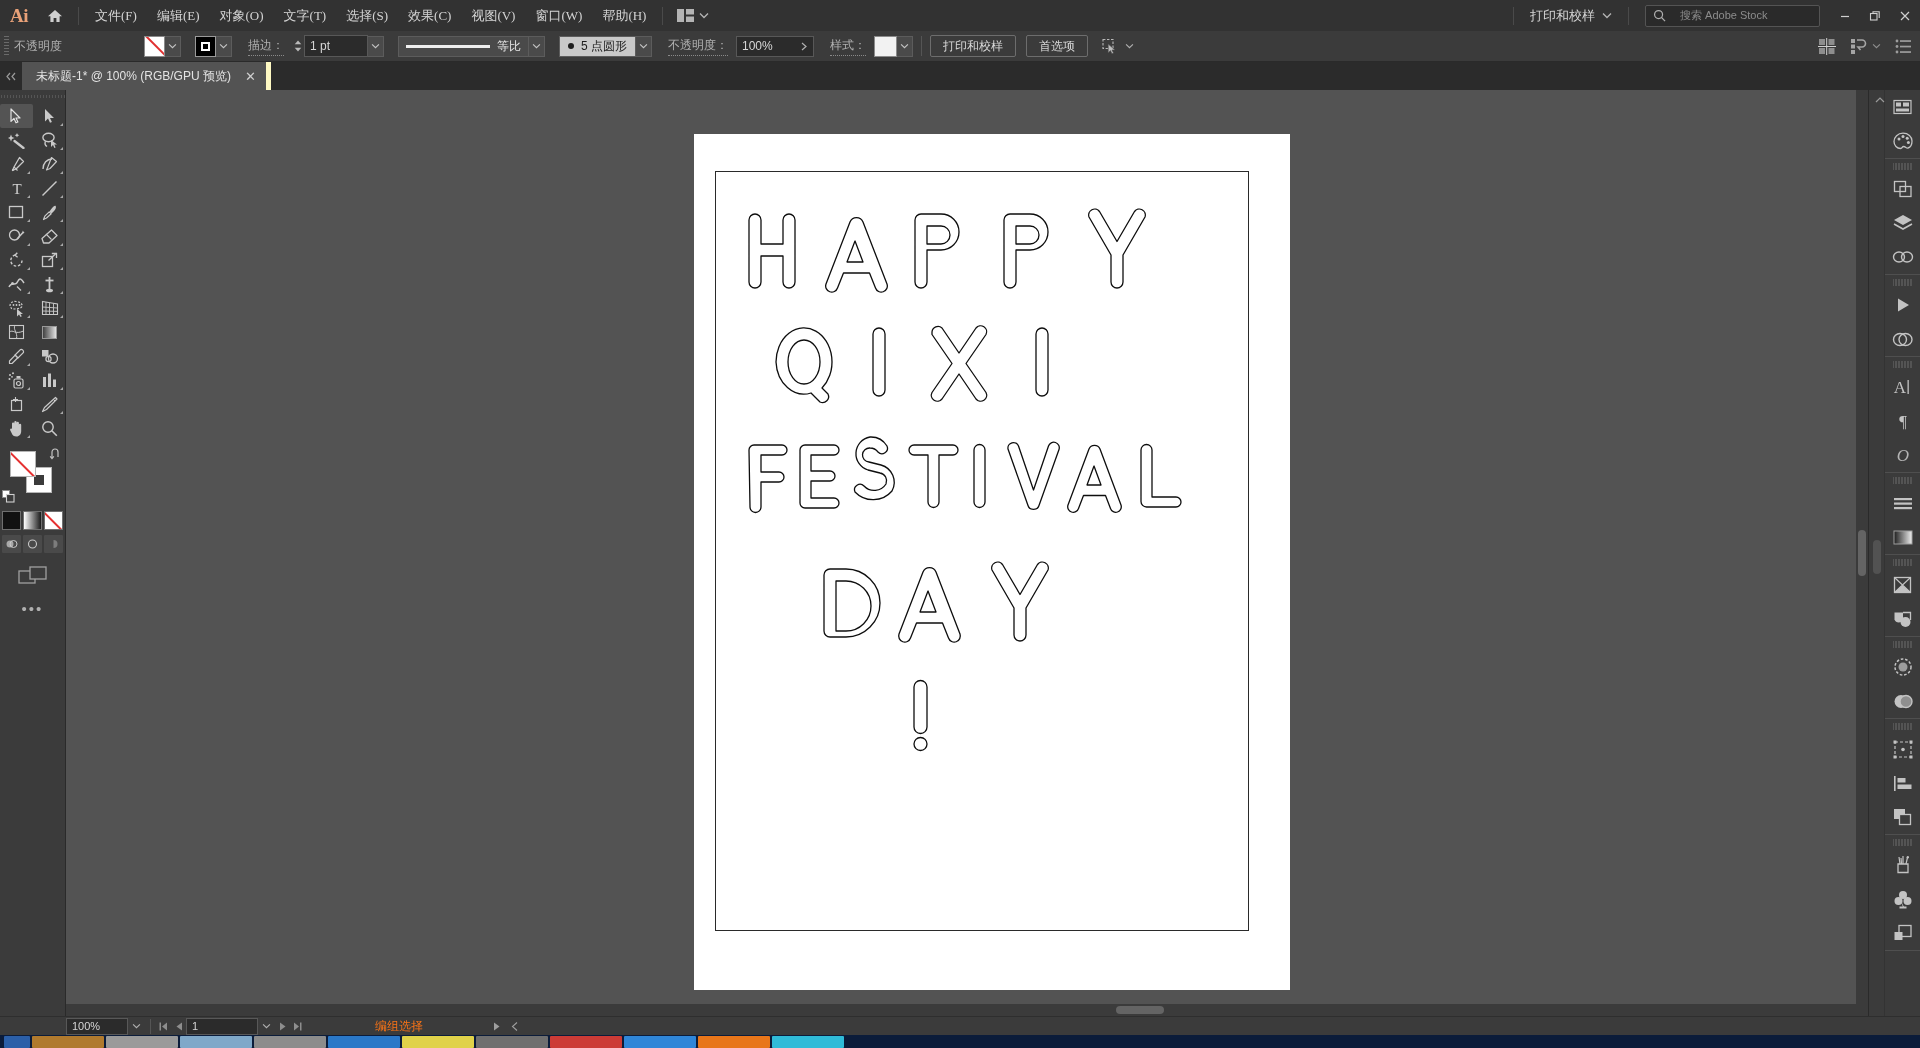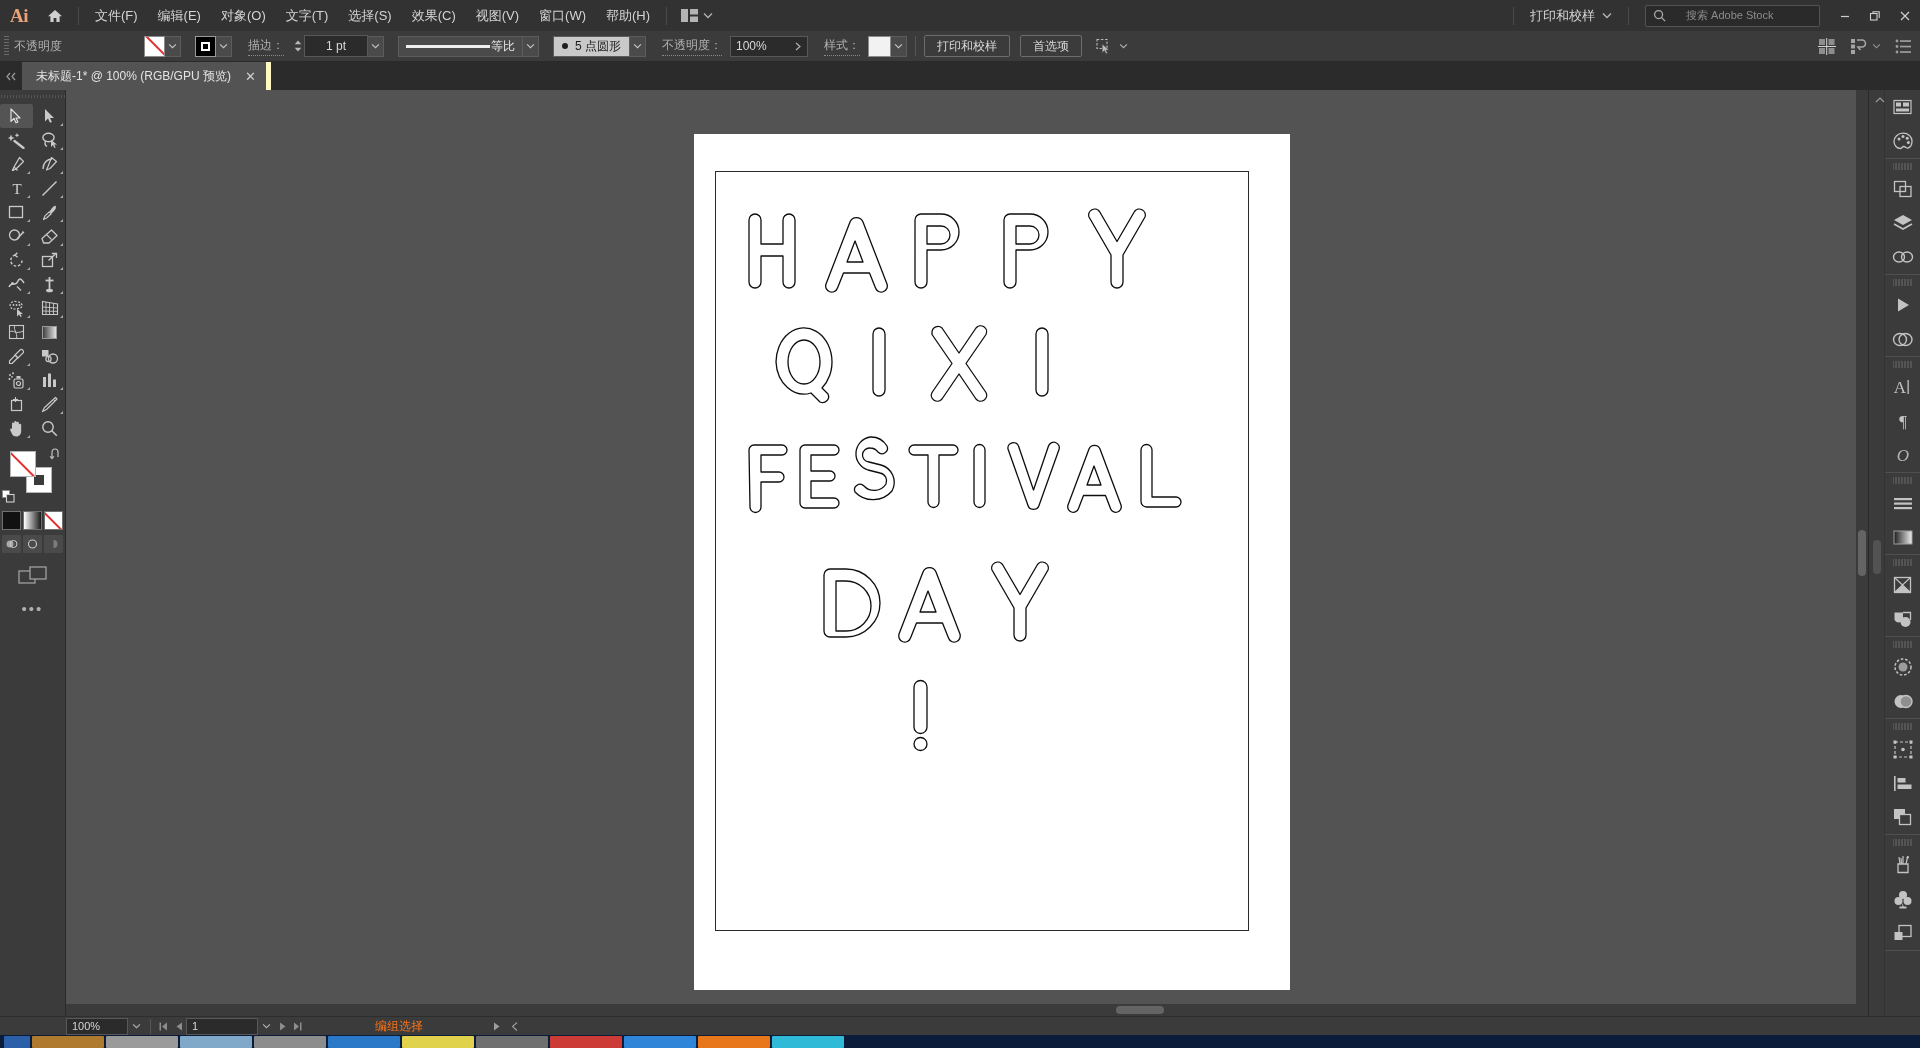--- a/index.html
+++ b/index.html
@@ -24,32 +24,32 @@
     color: #e9a178; font-size: 19px; font-weight: bold; font-family: "Liberation Serif", serif;
     letter-spacing: -0.5px;
   }
   .home-btn {
     width: 34px; height: 31px; display: flex; align-items: center; justify-content: center;
   }
   .menu-sep { width: 1px; height: 18px; background: #4a4a4a; margin: 0 6px; }
   .menu-items { display: flex; align-items: center; height: 31px; }
   .menu-item {
     padding: 0 10px; height: 31px; line-height: 31px; font-size: 13px; color: #d4d4d4;
-    cursor: default; white-space: nowrap;
+    cursor: default; white-space: nowrap; font-family: Liberation Serif, serif;
   }
   .arrange-btn { display: flex; align-items: center; gap: 5px; padding: 0 8px; height: 31px; }
   .menubar-right {
     position: absolute; right: 0; top: 0; height: 31px; display: flex; align-items: center;
   }
   .workspace-pick {
     display: flex; align-items: center; gap: 7px; padding: 0 10px; height: 31px;
     font-size: 13px; color: #d4d4d4;
   }
   .stock-search {
-    display: flex; align-items: center; gap: 20px;
+    display: flex; align-items: center; gap: 14px;
     width: 175px; height: 22px; background: #2a2a2a; border: 1px solid #545454;
     border-radius: 2px; padding: 0 7px; margin: 0 10px;
   }
   .stock-search .ph { font-size: 11px; color: #8c8c8c; white-space: nowrap; }
   .win-btns { display: flex; align-items: center; height: 31px; }
   .win-btn {
     width: 30px; height: 31px; display: flex; align-items: center; justify-content: center;
     color: #cfcfcf;
   }
 
@@ -81,25 +81,25 @@
   .caret {
     width: 16px; height: 21px; display: flex; align-items: center; justify-content: center;
     background: #4a4a4a; border: 1px solid #5c5c5c; border-left: none;
   }
   .stepper {
     display: flex; flex-direction: column; align-items: center; justify-content: center;
     width: 11px; height: 21px; gap: 2px; margin-right: 1px;
   }
   .num-field {
     height: 22px; background: #2b2b2b; border: 1px solid #585858; color: #d8d8d8;
-    font-size: 12px; padding: 0 21px; display: flex; align-items: center;
+    font-size: 12px; padding: 0 5px; display: flex; align-items: center;
   }
   .profile-box {
     height: 21px; background: #4a4a4a; border: 1px solid #5c5c5c;
-    display: flex; align-items: center; gap: 1px; padding: 0 7px;
+    display: flex; align-items: center; gap: 7px; padding: 0 7px;
   }
   .profile-line { width: 84px; height: 3px; background: #efefef; }
   .brush-box {
     height: 21px; background: #c9c9c9; border: 1px solid #5c5c5c; color: #1c1c1c;
     display: flex; align-items: center; gap: 7px; padding: 0 8px; font-size: 12px;
   }
   .brush-dot { width: 6px; height: 6px; border-radius: 50%; background: #1e1e1e; }
   .op-field {
     width: 78px; height: 21px; background: #2b2b2b; border: 1px solid #585858;
     display: flex; align-items: center; justify-content: space-between;

